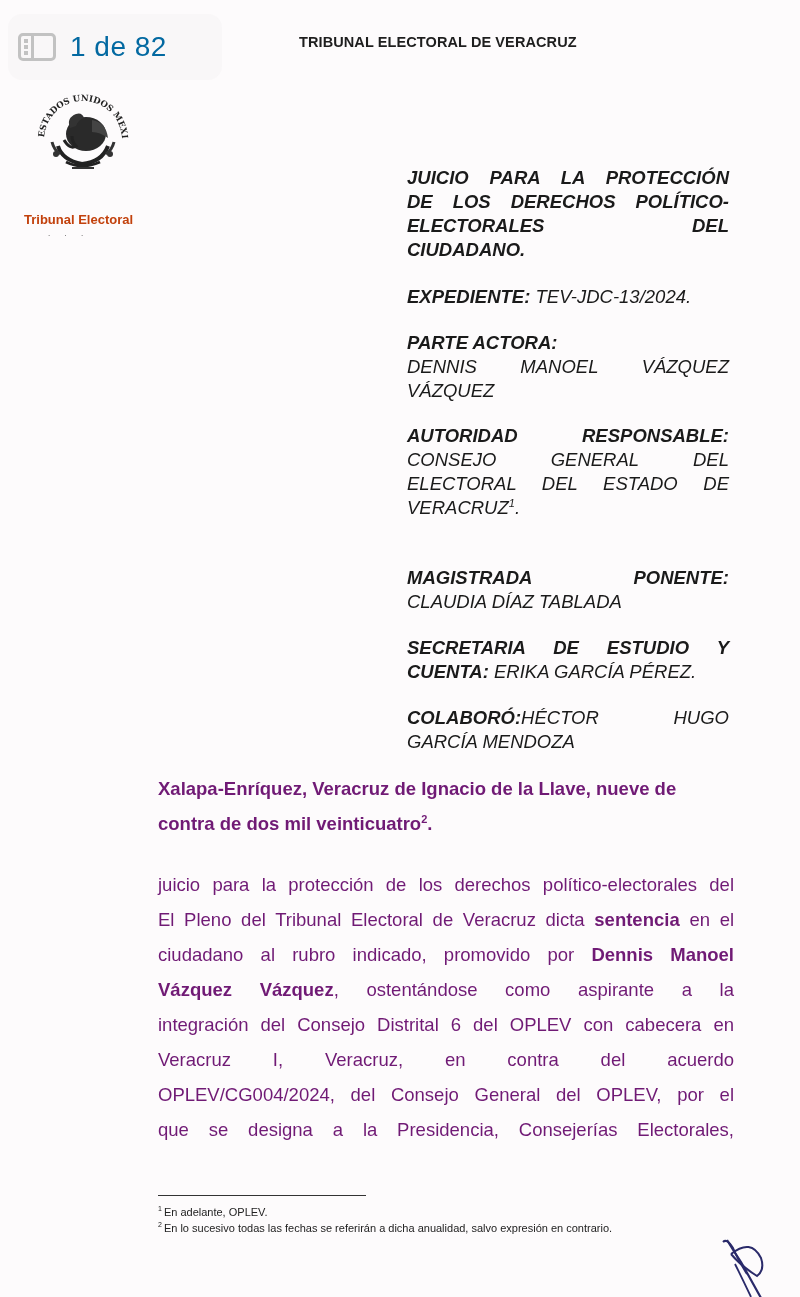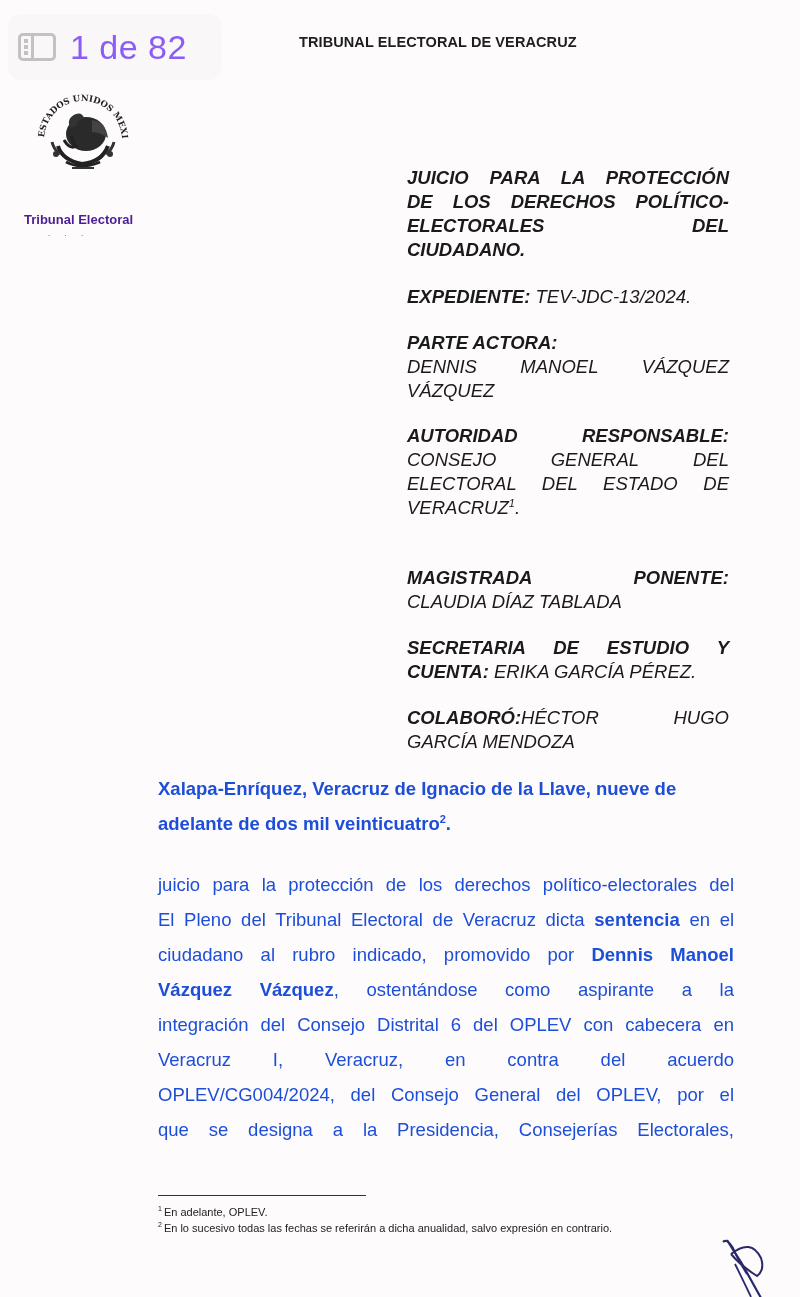--- a/index.html
+++ b/index.html
@@ -51,22 +51,22 @@
       left: 3px;
       top: 3px;
       width: 4px;
       height: 16px;
       background:
         linear-gradient(#c2c2c2,#c2c2c2) 0 0/4px 4px no-repeat,
         linear-gradient(#c2c2c2,#c2c2c2) 0 6px/4px 4px no-repeat,
         linear-gradient(#c2c2c2,#c2c2c2) 0 12px/4px 4px no-repeat;
     }
     .page-count {
-      font-size: 34px;
-      color: #8b5cf6;
+      font-size: 28px;
+      color: #0369a1;
       letter-spacing: 0.5px;
     }
     .header-title {
       position: absolute;
       left: 299px;
       top: 34px;
       font-size: 14.5px;
       font-weight: bold;
       color: #1e1e1e;
       letter-spacing: 0.1px;
@@ -77,21 +77,21 @@
       top: 82px;
       width: 106px;
       height: 106px;
     }
     .tribunal-label {
       position: absolute;
       left: 24px;
       top: 212px;
       font-size: 13px;
       font-weight: bold;
-      color: #4c1d95;
+      color: #c2410c;
     }
     .tribunal-dots {
       position: absolute;
       left: 48px;
       top: 229px;
       font-size: 8px;
       color: #333;
       letter-spacing: 6px;
     }
     .case-block {
@@ -108,21 +108,21 @@
       text-align-last: justify;
     }
     .b { font-weight: bold; }
     .sup { font-size: 11px; vertical-align: super; line-height: 0; }
     .body-text {
       position: absolute;
       left: 158px;
       width: 576px;
       font-size: 18.5px;
       line-height: 35px;
-      color: #1d4ed8;
+      color: #701a75;
     }
     .line {
       display: block;
       white-space: nowrap;
     }
     .line.j {
       text-align: justify;
       text-align-last: justify;
       white-space: normal;
     }
@@ -242,21 +242,21 @@
     <span style="display:flex;justify-content:space-between;width:210px;">
       <span>HÉCTOR</span>
         <span>HUGO</span>
     </span>
   </div>
   <div>GARCÍA MENDOZA</div>
 </div>
 
 <div class="body-text b" style="top:771px;">
   <span class="line">Xalapa-Enríquez, Veracruz de Ignacio de la Llave, nueve de</span>
-  <span class="line"><span>adelante de dos mil veinticuatro</span><span class="sup">2</span><span>.</span></span>
+  <span class="line"><span>contra de dos mil veinticuatro</span><span class="sup">2</span><span>.</span></span>
 </div>
 
 <div class="body-text" style="top:867px;">
   <span class="line j">juicio para la protección de los derechos político-electorales del</span>
   <span class="line j"><span>El Pleno del Tribunal Electoral de Veracruz dicta</span> <span class="b">sentencia</span> <span>en el</span></span>
   <span class="line j"><span>ciudadano al rubro indicado, promovido por</span> <span class="b">Dennis Manoel</span></span>
   <span class="line j"><span class="b">Vázquez Vázquez</span><span>, ostentándose como aspirante a la</span></span>
   <span class="line j">integración del Consejo Distrital 6 del OPLEV con cabecera en</span>
   <span class="line j">Veracruz I, Veracruz, en contra del acuerdo</span>
   <span class="line j">OPLEV/CG004/2024, del Consejo General del OPLEV, por el</span>

